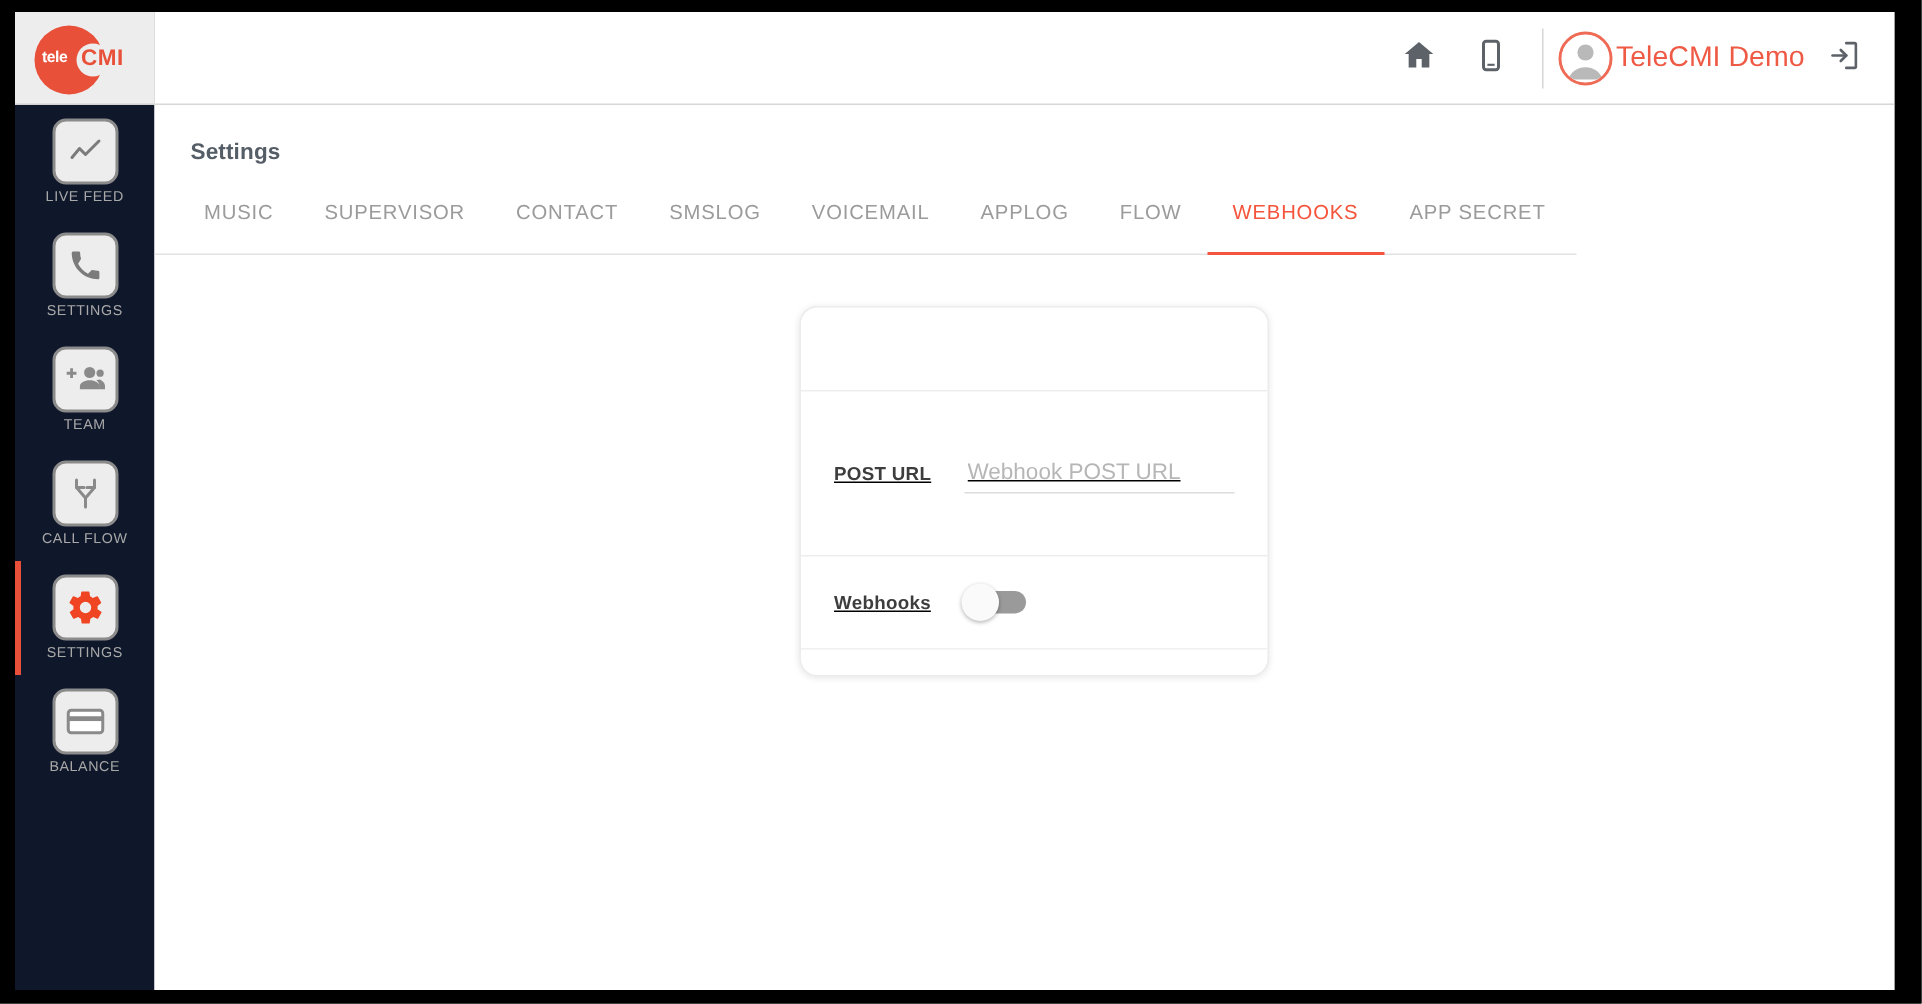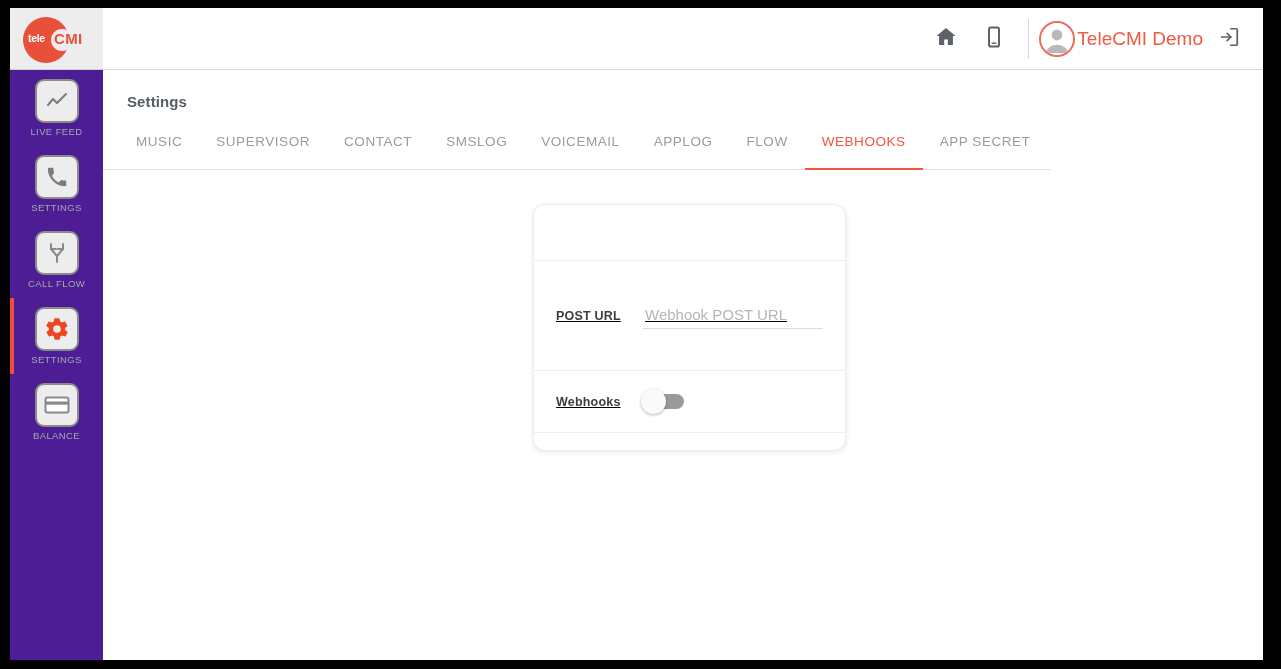--- a/index.html
+++ b/index.html
@@ -22,21 +22,21 @@
     background: #ffffff;
     overflow: hidden;
   }
 
   
   #sidebar {
     position: absolute;
     left: 0; top: 0;
     width: 93px;
     height: 652px;
-    background: #4c1d95;
+    background: #0f172a;
   }
   #logo-area {
     position: relative;
     width: 93px;
     height: 62px;
     background: #ededed;
     border-bottom: 1px solid #d2d2d2;
   }
   .logo-wrap {
     position: absolute;
@@ -311,20 +311,33 @@
       <div class="nav-item">
 
         <div class="nav-icon-box">
           <svg width="22" height="22" viewBox="0 0 24 24" fill="#7b7b7b">
             <path d="M6.6 10.8c1.6 3.1 4.1 5.6 7.2 7.2l2.4-2.4c.3-.3.7-.4 1.1-.3 1.2.4 2.5.6 3.8.6.6 0 1 .4 1 1V21c0 .6-.4 1-1 1C10.6 22 2 13.4 2 2.9c0-.6.4-1 1-1h4.1c.6 0 1 .4 1 1 0 1.3.2 2.6.6 3.8.1.4 0 .8-.3 1.1L6.6 10.8z"></path>
           </svg>
         </div>
         <div class="nav-label">SETTINGS</div>
       </div>
 
+      <div class="nav-item">
+
+        <div class="nav-icon-box">
+          <svg width="26" height="22" viewBox="0 0 28 22" fill="#8a8a8a">
+            <path d="M5 5.5V3H3v2.5H0.5v2H3V10h2V7.5h2.5v-2H5z"></path>
+            <circle cx="17" cy="6" r="4"></circle>
+            <path d="M17 11.5c-3.6 0-7 1.8-7 4V18h14v-2.5c0-2.2-3.4-4-7-4z"></path>
+            <circle cx="24.5" cy="6.5" r="2.6"></circle>
+            <path d="M24.5 11c-1 0-2 .2-2.8.5 1.3.9 2.1 2.1 2.1 3.6V18h4.2v-2.6c0-1.9-1.9-3.4-3.5-4.4z"></path>
+          </svg>
+        </div>
+        <div class="nav-label">TEAM</div>
+      </div>
 
       <div class="nav-item">
 
         <div class="nav-icon-box">
           <svg width="24" height="24" viewBox="0 0 24 24" fill="none" stroke="#8a8a8a" stroke-width="2" stroke-linecap="round" stroke-linejoin="round">
             <path d="M12 21v-6"></path>
             <path d="M12 15L6 8"></path>
             <path d="M12 15l6-7"></path>
             <polyline points="6,3 6,8 11,8" fill="none"></polyline>
             <polyline points="18,3 18,8 13,8" fill="none"></polyline>

